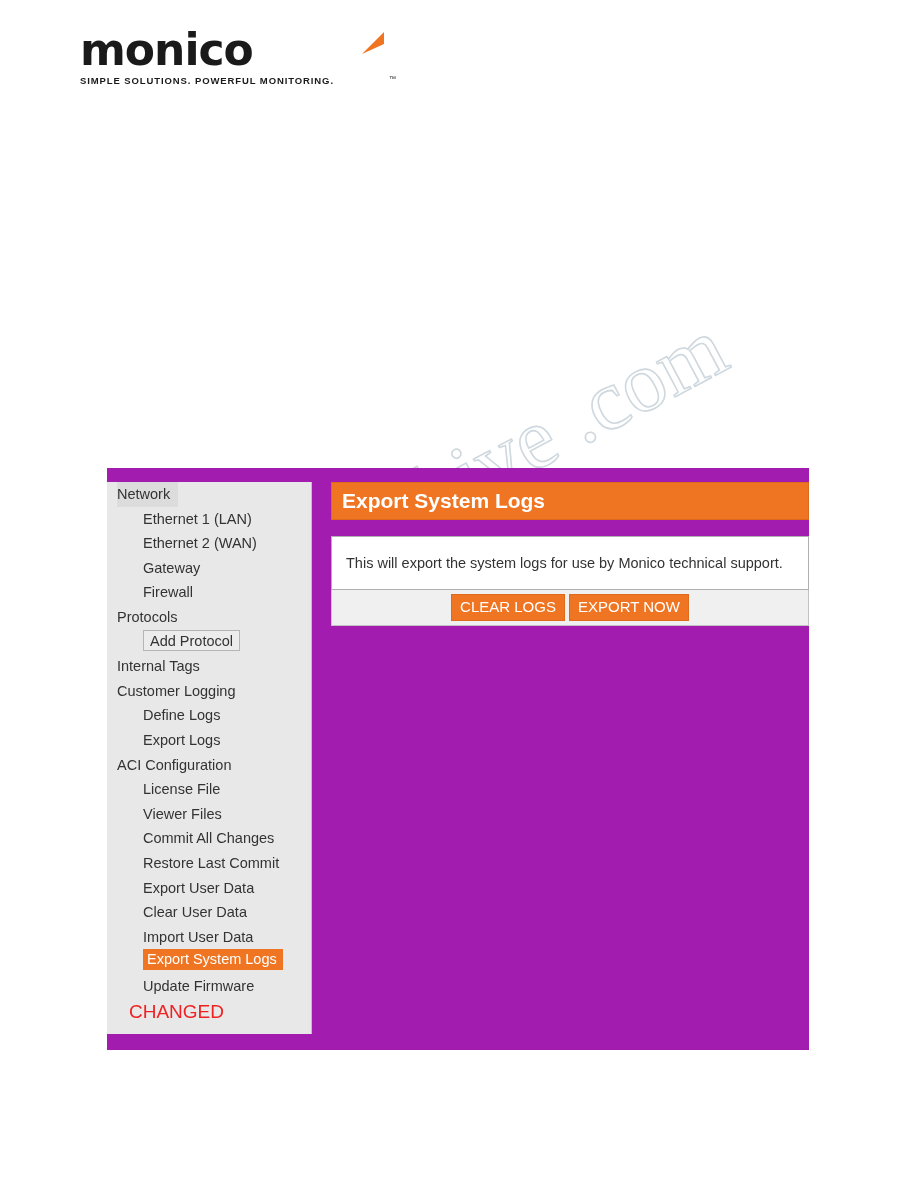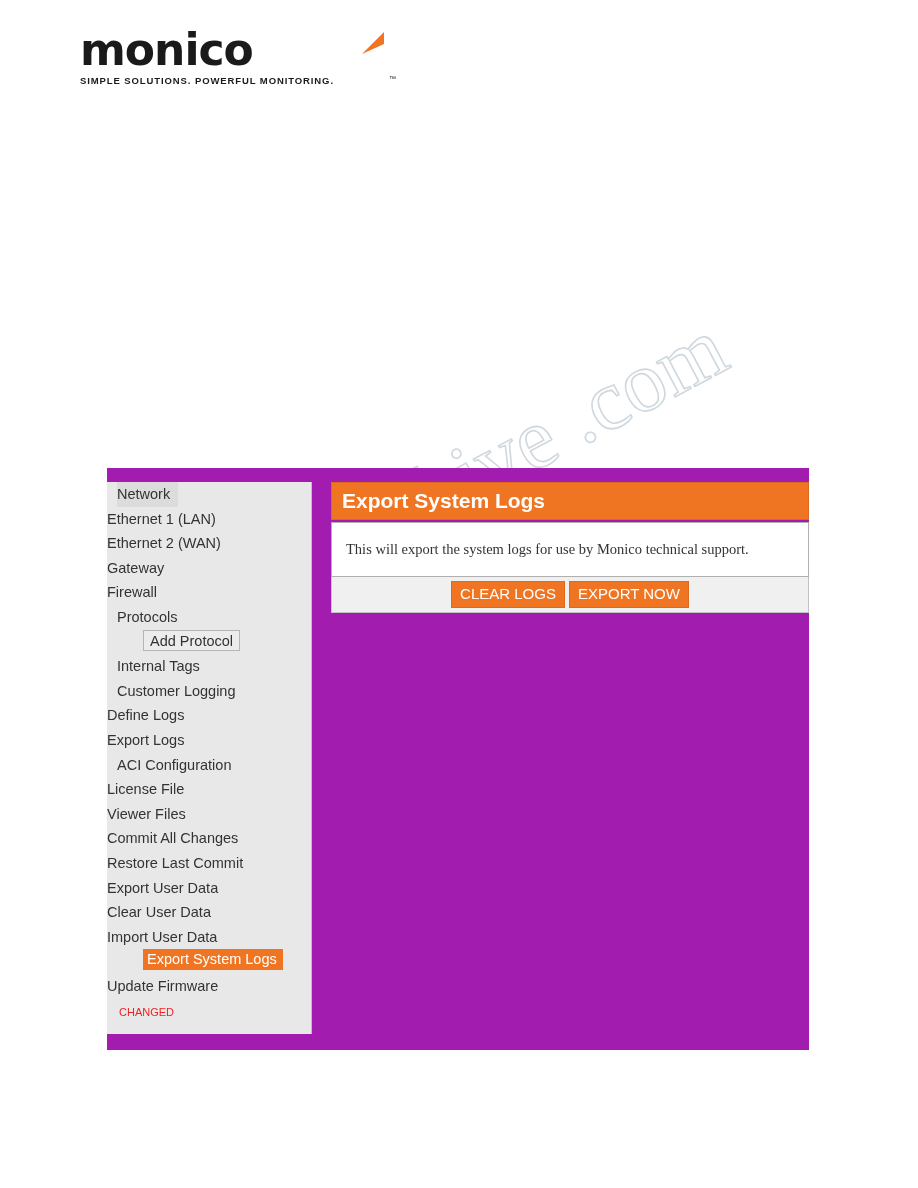--- a/index.html
+++ b/index.html
@@ -100,21 +100,21 @@
   }
   .nav-item {
     font-size: 14.5px;
     color: #333333;
     line-height: 24.6px;
     height: 24.6px;
     white-space: nowrap;
     overflow: hidden;
   }
   .nav-item.level0 { padding-left: 10px; }
-  .nav-item.level1 { }
+  .nav-item.level1 { padding-left: 36px; }
   .nav-item.group-head {
     background: #dcdcdc;
     display: inline-block;
     padding-right: 8px;
   }
   .nav-item.boxed {
     display: inline-block;
     margin-left: 36px;
     padding-left: 6px;
     padding-right: 6px;
@@ -131,23 +131,23 @@
     padding-left: 4px;
     padding-right: 6px;
     background: #f07522;
     color: #ffffff;
     line-height: 21px;
     height: 21px;
     box-sizing: border-box;
   }
   .selected-wrap { height: 24.6px; }
   #changed-status {
-    font-size: 11px;
+    font-size: 19px;
     color: #ee2222;
-    padding-left: 12px;
+    padding-left: 22px;
     line-height: 24px;
     margin-top: 2px;
   }
 
   
   #content {
     position: absolute;
     left: 224px;
     top: 14px;
     width: 478px;
@@ -160,23 +160,22 @@
     font-weight: bold;
     padding: 7px 0 8px 10px;
     border: 1px solid #dd6a1c;
     box-sizing: border-box;
     height: 38px;
     line-height: 22px;
   }
   #panel-body-border {
     border: 1px solid #b0b0b0;
     background: #ffffff;
-    margin-top: 2px;
-    box-sizing: border-box;
-    font-family: Liberation Serif, serif;
+    margin-top: 16px;
+    box-sizing: border-box;
   }
   #panel-desc {
     font-size: 14.5px;
     color: #333333;
     padding: 18px 12px 18px 14px;
   }
   #panel-actions {
     background: #f0f0f0;
     border: 1px solid #c2c2c2;
     border-top: none;

